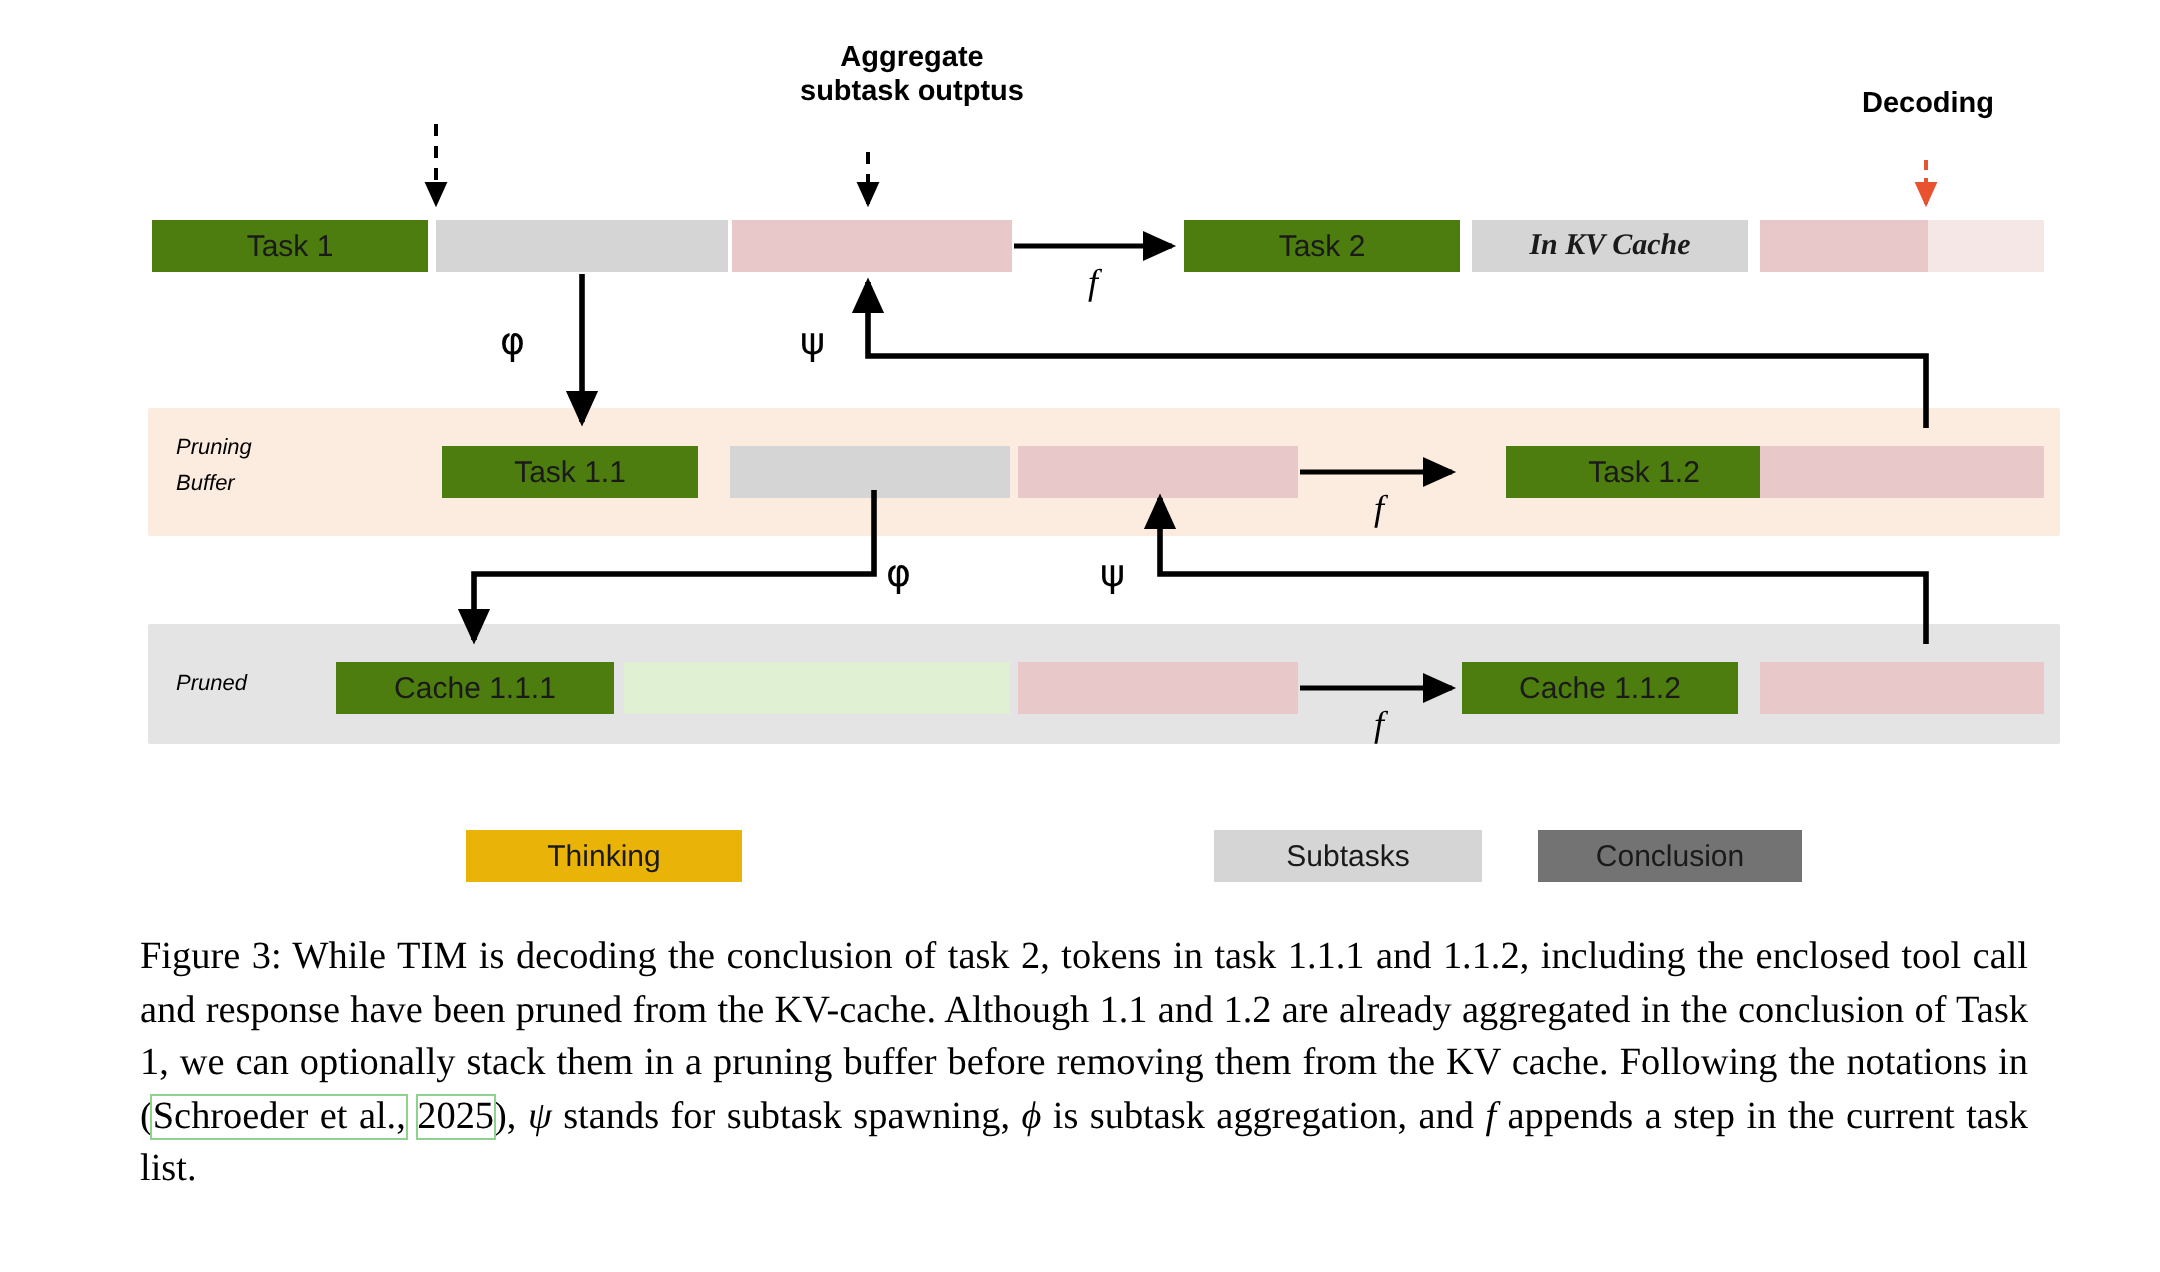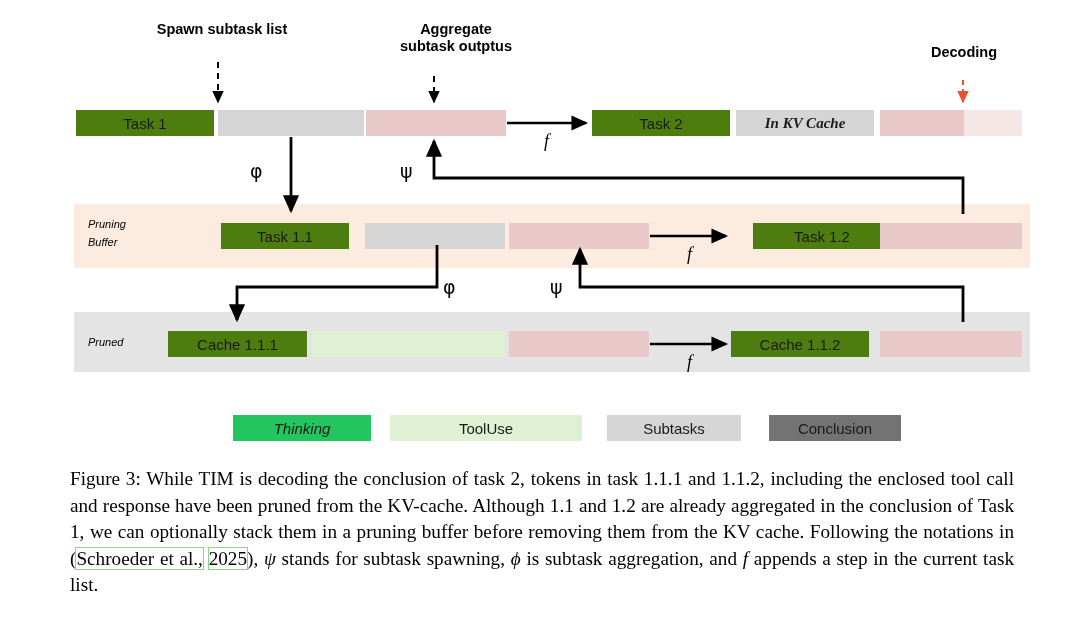--- a/index.html
+++ b/index.html
@@ -135,21 +135,20 @@
 
 <div id="figure">
 
   <div class="band band-pruning" style="left:74px; top:204px; width:956px; height:64px;"></div>
   <div class="band band-pruned" style="left:74px; top:312px; width:956px; height:60px;"></div>
 
   <div class="band-label" style="left:88px; top:215px;">Pruning
 Buffer</div>
   <div class="band-label" style="left:88px; top:333px;">Pruned</div>
 
-  <div class="anno" style="left:114px; top:21px; width:216px;">Spawn subtask list</div>
   <div class="anno" style="left:352px; top:21px; width:208px;">Aggregate
 subtask outptus</div>
   <div class="anno" style="left:900px; top:44px; width:128px;">Decoding</div>
 
   <div class="blk blk-thinking" style="left:76px; top:110px; width:138px;">Task 1</div>
   <div class="blk blk-subtasks" style="left:218px; top:110px; width:146px;"></div>
   <div class="blk blk-conclusion" style="left:366px; top:110px; width:140px;"></div>
   <div class="blk blk-thinking" style="left:592px; top:110px; width:138px;">Task 2</div>
   <div class="blk blk-kv" style="left:736px; top:110px; width:138px;">In KV Cache</div>
   <div class="blk blk-conclusion" style="left:880px; top:110px; width:84px;"></div>
@@ -207,19 +206,18 @@
 
     <path d="M963,214 L963,178 L434,178 L434,141" stroke="#000" stroke-width="2.8" fill="none" marker-end="url(#ah)"></path>
 
     <path d="M437,245 L437,287 L237,287 L237,320" stroke="#000" stroke-width="2.8" fill="none" marker-end="url(#ah)"></path>
 
     <path d="M963,322 L963,287 L580,287 L580,249" stroke="#000" stroke-width="2.8" fill="none" marker-end="url(#ah)"></path>
   </svg>
 </div>
 
 <div id="legend">
-  <div class="legend-item" style="left:233px; width:138px; background:#22c55e;font-style:italic;">Thinking</div>
-  <div class="legend-item" style="left:390px; width:192px; background:#dff0d3;">ToolUse</div>
+  <div class="legend-item" style="left:233px; width:138px; background:#eab308;">Thinking</div>
   <div class="legend-item" style="left:607px; width:134px; background:#d5d5d5;">Subtasks</div>
   <div class="legend-item" style="left:769px; width:132px; background:#737373;">Conclusion</div>
 </div>
 
 <div id="caption"><span>Figure 3: While TIM is decoding the conclusion of task 2, tokens in task 1.1.1 and 1.1.2, including the enclosed tool call and response have been pruned from the KV-cache. Although 1.1 and 1.2 are already aggregated in the conclusion of Task 1, we can optionally stack them in a pruning buffer before removing them from the KV cache. Following the notations in (</span><a class="cite" href="#" style="color: rgb(0, 0, 0); text-decoration: none;">Schroeder et al.,</a><span> </span><a class="cite" href="#" style="color: rgb(0, 0, 0); text-decoration: none;">2025</a><span>), </span><span class="mathi">ψ</span><span> stands for subtask spawning, </span><span class="mathi">ϕ</span><span> is subtask aggregation, and </span><span class="mathi">f</span><span> appends a step in the current task list.</span></div>
 
 </body></html>

